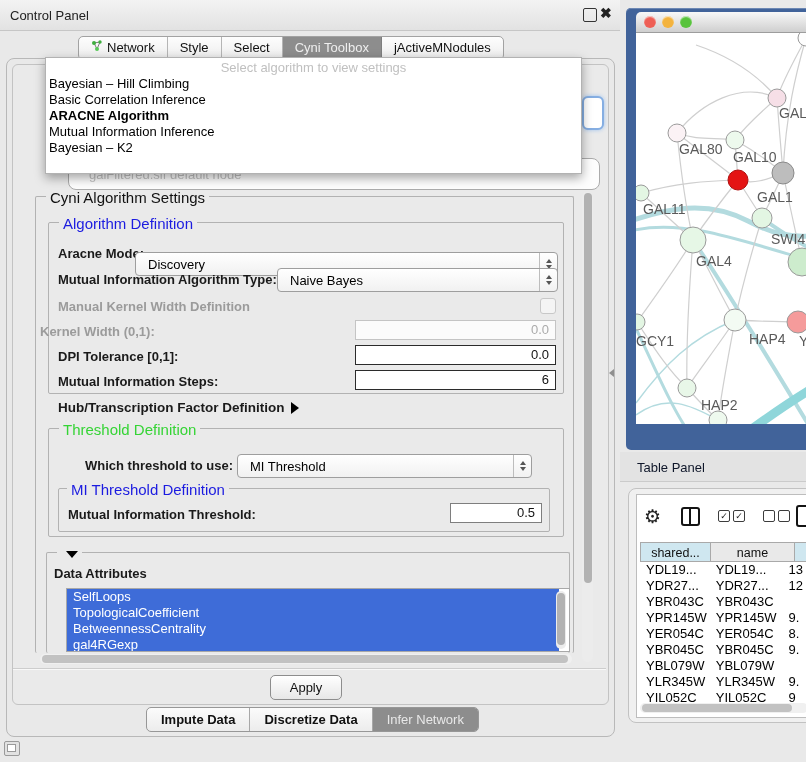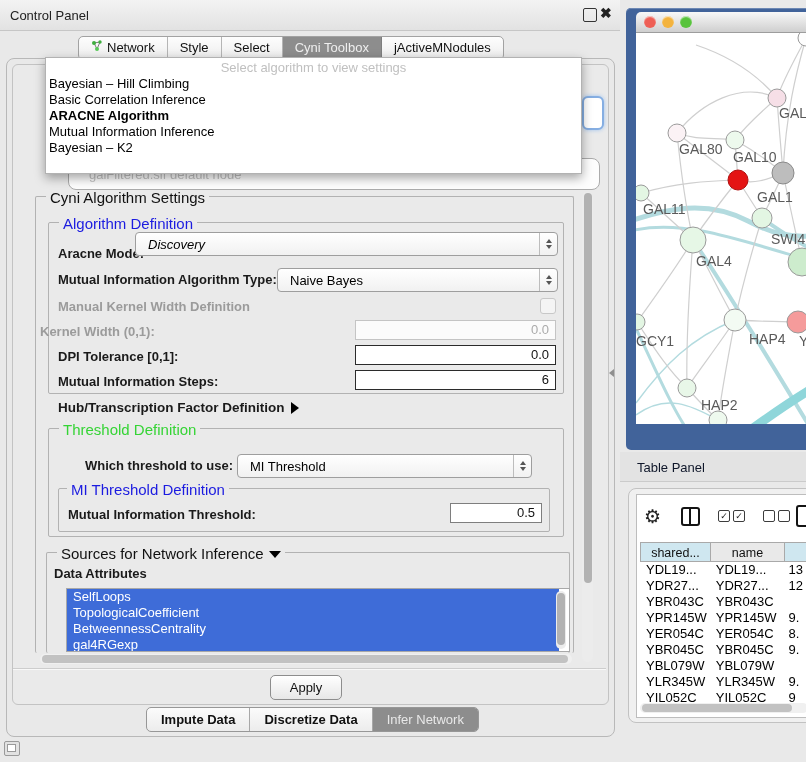--- a/index.html
+++ b/index.html
@@ -151,21 +151,21 @@
 
 <div class="abs gbox" style="left:35px;top:196px;width:537px;height:456px;border-bottom:none;">
   <span class="glabel" style="left:10px;">Cyni Algorithm Settings</span>
 </div>
 
 <div class="abs gbox" style="left:48px;top:222px;width:514px;height:170px;">
   <span class="glabel blue" style="left:10px;">Algorithm Definition</span>
 </div>
 
 <div class="abs rowlabel" style="left:58px;top:246px;">Aracne Mode:</div>
-<div class="abs combo" style="left:135px;top:232px;width:421px;font-style:italic;">
+<div class="abs combo" style="left:135px;top:252px;width:421px;">
   <span class="val">Discovery</span>
   <span class="stepper">
       <span class="tri-u"></span>
       <span class="tri-d"></span>
     </span>
 </div>
 
 <div class="abs rowlabel" style="left:58px;top:272px;">Mutual Information Algorithm Type:</div>
 <div class="abs combo" style="left:277px;top:268px;width:279px;">
   <span class="val">Naive Bayes</span>
@@ -203,21 +203,21 @@
     </span>
 </div>
 <div class="abs gbox" style="left:58px;top:488px;width:490px;height:42px;">
   <span class="glabel blue" style="left:8px;">MI Threshold Definition</span>
 </div>
 <div class="abs rowlabel" style="left:68px;top:507px;">Mutual Information Threshold:</div>
 <div class="abs tfield" style="left:450px;top:503px;width:92px;border:1px solid #7e7e7e;">0.5</div>
 
 <div class="abs gbox" style="left:46px;top:552px;width:522px;height:100px;border-bottom:none;">
   <span class="glabel" style="left:10px;">
-    <span>Sources for Network Inference</span><span class="tri-dn"></span>
+    <span class="tri-dn"></span>
   </span>
 </div>
 <div class="abs rowlabel" style="left:54px;top:566px;">Data Attributes</div>
 <div class="abs attr-list" style="left:66px;top:588px;width:502px;height:62px;">
   <div id="attr-items">
       <div class="attr-item">SelfLoops</div>
       <div class="attr-item">TopologicalCoefficient</div>
       <div class="attr-item">BetweennessCentrality</div>
       <div class="attr-item">gal4RGexp</div>
     </div>
@@ -335,21 +335,21 @@
     </span>
   <span class="ckpair">
       <span class="ck"></span>
       <span class="ck"></span>
     </span>
 </div>
 <div class="particon"></div>
 
 <div class="thead" id="table-head">
     <div class="th selcol" style="width: 71px;">shared...</div>
-    <div class="th plain" style="width: 74px;">name</div>
+    <div class="th plain" style="width: 84px;">name</div>
     <div class="th selcol" style="width: 30px;"></div>
   </div>
 <div class="trows" id="table-rows">
     <div class="trow">
       <div class="td" style="width: 71px;">YDL19...</div>
       <div class="td" style="width: 74px;">YDL19...</div>
       <div class="td" style="width: 30px;">13</div>
     </div>
     <div class="trow">
       <div class="td" style="width: 71px;">YDR27...</div>

